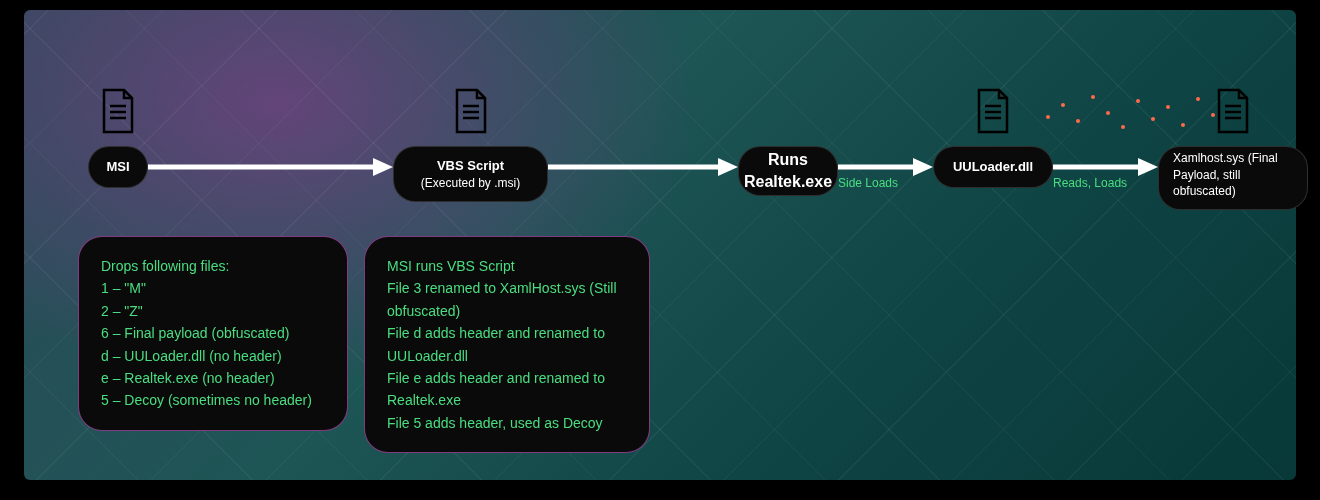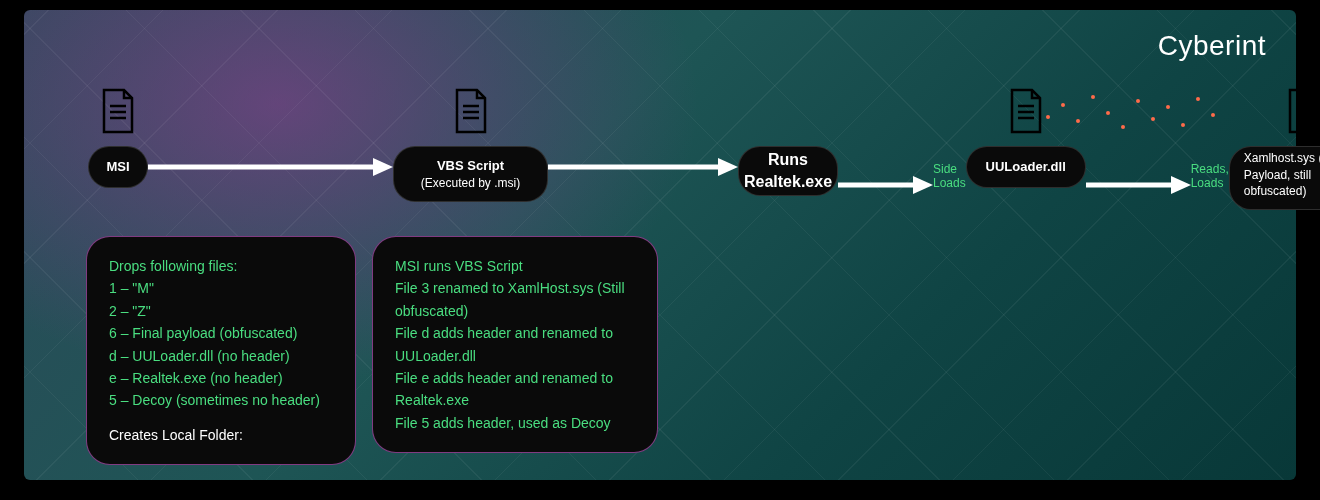--- a/index.html
+++ b/index.html
@@ -77,21 +77,21 @@
     white-space: pre-line;
   }
   .node .sub { font-weight: 400; font-size: 12px; }
   .n-msi { width: 60px; height: 42px; }
   .n-vbs { width: 155px; height: 56px; }
   .n-run { width: 100px; height: 50px; font-size:16px; }
   .n-uul { width: 120px; height: 42px; }
   .n-xaml { width: 150px; height: 64px; font-size:12px; font-weight:400; text-align:left; padding:10px 14px; align-items:flex-start;justify-content:flex-end; }
 
   .arrow-wrap {
-    display:flex; flex-direction:row; align-items:flex-end;
+    display:flex; flex-direction:column; align-items:flex-start;
     margin-top: 70px;
   }
   .arrow {
     height: 14px;
     position: relative;
   }
   .arrow svg { display:block; }
   .arrow-label {
     color: #4ade80;
     font-size: 12px;
@@ -101,21 +101,20 @@
   
   .desc {
     position: absolute;
     background: #0a0a0a;
     border: 1.5px solid rgba(180, 80, 180, 0.7);
     border-radius: 24px;
     padding: 18px 22px;
     color: #4ade80;
     font-size: 14px;
     line-height: 1.6;
-    margin-left: 8px;
   }
   .desc .white { color: #fff; margin-top: 12px; }
   .desc .path { color:#fff; font-size:12px; margin-top:4px; }
   .desc1 { left: 54px; top: 226px; width: 270px; }
   .desc2 { left: 340px; top: 226px; width: 286px; }
 </style>
 </head>
 <body>
 
 <div class="canvas">
@@ -129,21 +128,20 @@
     <span style="left:70px;top:26px"></span>
       <span style="left:85px;top:40px"></span>
     <span style="left:100px;top:14px"></span>
       <span style="left:115px;top:32px"></span>
     <span style="left:130px;top:20px"></span>
       <span style="left:145px;top:38px"></span>
     <span style="left:160px;top:12px"></span>
       <span style="left:175px;top:28px"></span>
   </div>
 
-  <div class="logo">Cyberint</div>
 
   <div class="flow">
 
     <div class="col">
       <svg class="file-icon" viewBox="0 0 36 46">
           <path d="M4 2h20l8 8v34H4z" fill="none" stroke="#000" stroke-width="2.5"></path>
           <path d="M24 2v8h8" fill="none" stroke="#000" stroke-width="2.5"></path>
           <line x1="10" y1="18" x2="26" y2="18" stroke="#000" stroke-width="2.5"></line>
           <line x1="10" y1="24" x2="26" y2="24" stroke="#000" stroke-width="2.5"></line>
           <line x1="10" y1="30" x2="26" y2="30" stroke="#000" stroke-width="2.5"></line>
@@ -244,21 +242,20 @@
   </div>
 
   <div class="desc desc1">
     <div>Drops following files:</div>
     <div>1 – "M"</div>
     <div>2 – "Z"</div>
     <div>6 – Final payload (obfuscated)</div>
     <div>d – UULoader.dll (no header)</div>
     <div>e – Realtek.exe (no header)</div>
     <div>5 – Decoy (sometimes no header)</div>
-    <div class="white">Creates Local Folder:</div>
   </div>
 
   <div class="desc desc2">
     <div>MSI runs VBS Script</div>
     <div>File 3 renamed to XamlHost.sys (Still obfuscated)</div>
     <div>File d adds header and renamed to UULoader.dll</div>
     <div>File e adds header and renamed to Realtek.exe</div>
     <div>File 5 adds header, used as Decoy</div>
   </div>
 

